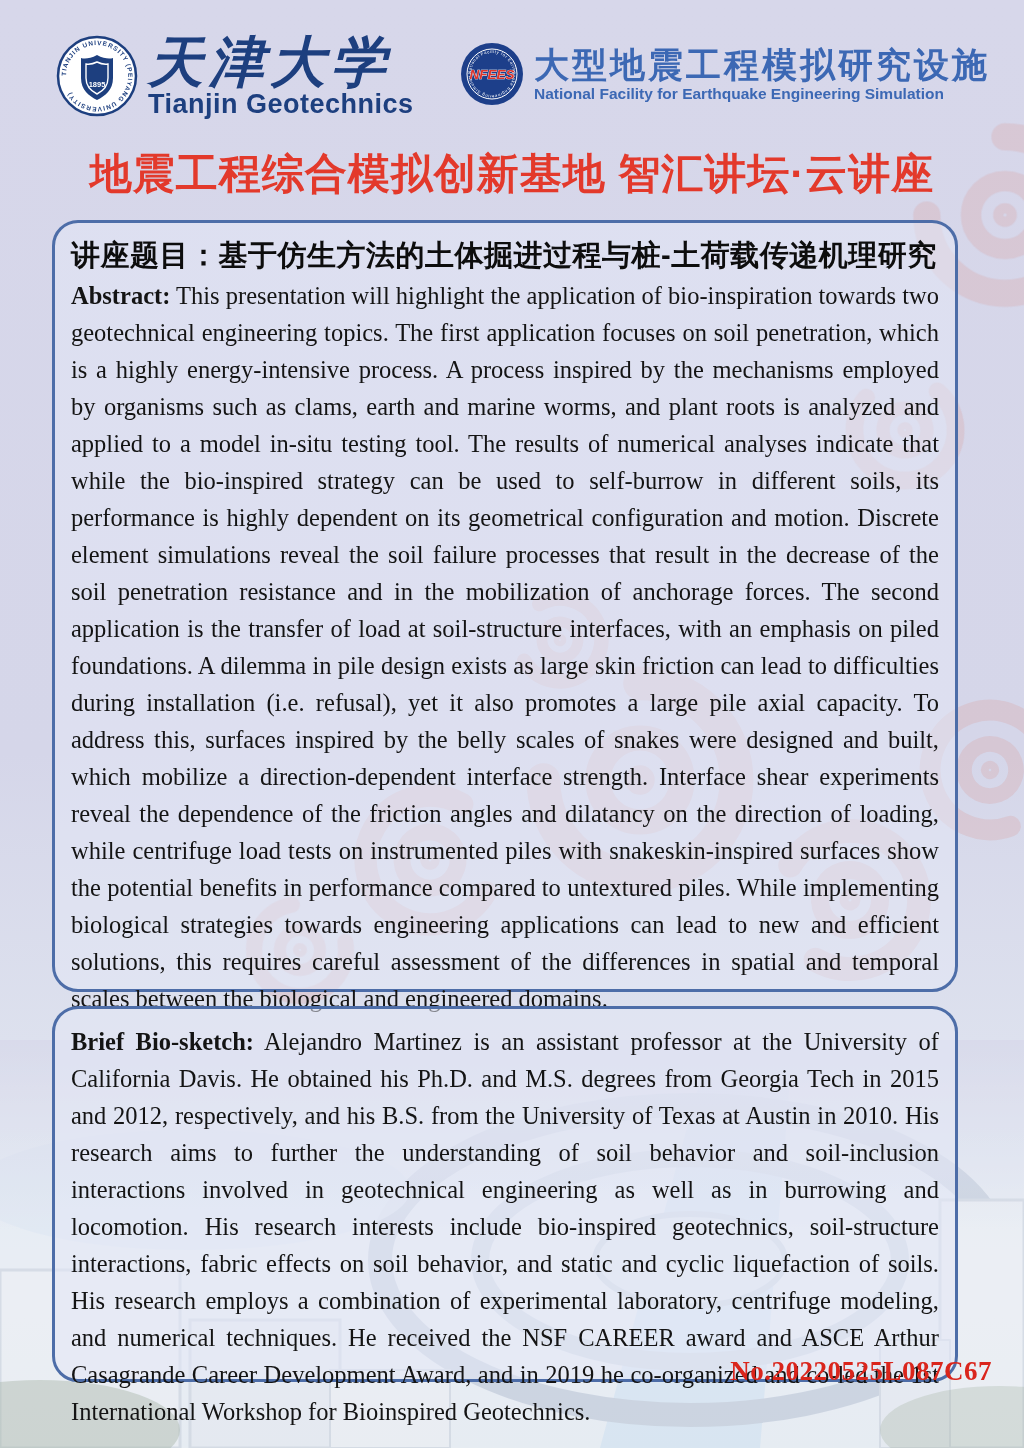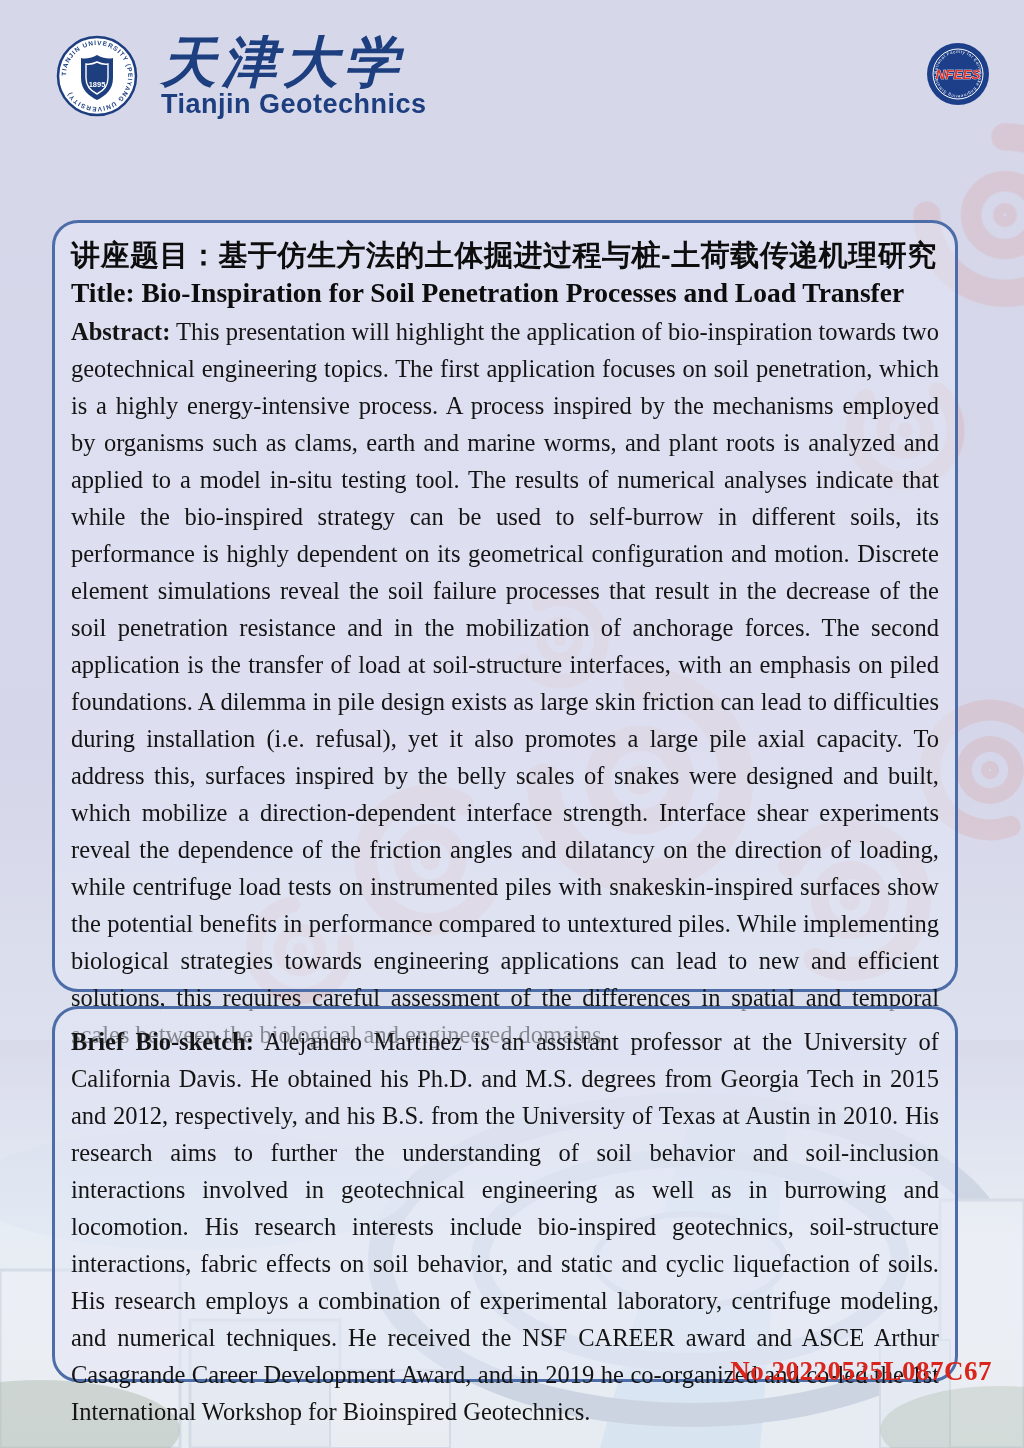--- a/index.html
+++ b/index.html
@@ -7,21 +7,21 @@
     position:relative;width:1024px;height:1448px;overflow:hidden;margin:0 auto;
     background:linear-gradient(180deg,#d7d7ea 0%,#d5d6e9 52%,#dde1ee 72%,#e7ecf4 88%,#e3e8f0 100%);
     font-family:"Liberation Sans",sans-serif;color:#111;
   }
   .decor{position:absolute;inset:0;z-index:0;pointer-events:none;}
   .content{position:absolute;inset:0;z-index:1;}
 
   
   .header{position:absolute;top:34px;left:56px;right:34px;display:flex;justify-content:space-between;align-items:flex-start;}
   .logo-block{display:flex;align-items:center;gap:10px;}
-  .tju-names{display:flex;flex-direction:column;line-height:1.05;margin-left:13px;}
+  .tju-names{display:flex;flex-direction:column;line-height:1.05;}
   .tju-cn{font-family:"Liberation Serif",serif;font-size:55px;font-weight:700;font-style:italic;color:#1d3f7f;letter-spacing:6px;}
   .tju-en{font-size:27px;font-weight:800;color:#1d3f7f;letter-spacing:.5px;margin-top:-2px;}
   .nfees-block{margin-top:8px;}
   .nfees-names{display:flex;flex-direction:column;line-height:1.15;}
   .nfees-cn{font-size:35px;font-weight:700;color:#3c68b4;letter-spacing:3px;}
   .nfees-en{font-size:15.5px;font-weight:700;color:#3c68b4;}
 
   
   .banner{position:absolute;top:146px;left:0;width:100%;text-align:center;
     font-size:42px;font-weight:900;color:#e3392b;letter-spacing:1px;}
@@ -120,28 +120,32 @@
           <circle cx="32" cy="32" r="31" fill="#1d3f8a"></circle>
           <circle cx="32" cy="32" r="25" fill="none" stroke="#ffffff" stroke-width="1"></circle>
           <defs>
               <path id="nfRing" d="M32,32 m-21,0 a21,21 0 1,1 42,0 a21,21 0 1,1 -42,0"></path>
             </defs>
           <text font-size="4.2" fill="#ffffff" letter-spacing=".6">
             <textPath href="#nfRing">National Facility for Earthquake Engineering Simulation</textPath>
           </text>
           <text x="32" y="37" text-anchor="middle" font-size="13.5" font-style="italic" font-weight="800" fill="#e0352b" stroke="#ffffff" stroke-width="0.7" paint-order="stroke">NFEES</text>
         </svg>
+        <div class="nfees-names">
+          <div class="nfees-cn">大型地震工程模拟研究设施</div>
+          <div class="nfees-en">National Facility for Earthquake Engineering Simulation</div>
+        </div>
       </div>
 
     </div>
 
+    <div class="banner">地震工程综合模拟创新基地 智汇讲坛·云讲座</div>
 
     <section class="panel panel-abstract">
       <div class="cn-title">讲座题目：基于仿生方法的土体掘进过程与桩-土荷载传递机理研究</div>
-      <div class="en-title">Title: Bio-Inspiration for Soil Penetration Processes and Load Transfer</div>
       <p class="body-text"><span class="lead">Abstract:</span><span> This presentation will highlight the application of bio-inspiration towards two geotechnical engineering topics. The first application focuses on soil penetration, which is a highly energy-intensive process. A process inspired by the mechanisms employed by organisms such as clams, earth and marine worms, and plant roots is analyzed and applied to a model in-situ testing tool. The results of numerical analyses indicate that while the bio-inspired strategy can be used to self-burrow in different soils, its performance is highly dependent on its geometrical configuration and motion. Discrete element simulations reveal the soil failure processes that result in the decrease of the soil penetration resistance and in the mobilization of anchorage forces. The second application is the transfer of load at soil-structure interfaces, with an emphasis on piled foundations. A dilemma in pile design exists as large skin friction can lead to difficulties during installation (i.e. refusal), yet it also promotes a large pile axial capacity. To address this, surfaces inspired by the belly scales of snakes were designed and built, which mobilize a direction-dependent interface strength. Interface shear experiments reveal the dependence of the friction angles and dilatancy on the direction of loading, while centrifuge load tests on instrumented piles with snakeskin-inspired surfaces show the potential benefits in performance compared to untextured piles. While implementing biological strategies towards engineering applications can lead to new and efficient solutions, this requires careful assessment of the differences in spatial and temporal scales between the biological and engineered domains.</span></p>
     </section>
 
     <section class="panel panel-bio">
       <p class="body-text"><span class="lead">Brief Bio-sketch:</span><span> Alejandro Martinez is an assistant professor at the University of California Davis. He obtained his Ph.D. and M.S. degrees from Georgia Tech in 2015 and 2012, respectively, and his B.S. from the University of Texas at Austin in 2010. His research aims to further the understanding of soil behavior and soil-inclusion interactions involved in geotechnical engineering as well as in burrowing and locomotion. His research interests include bio-inspired geotechnics, soil-structure interactions, fabric effects on soil behavior, and static and cyclic liquefaction of soils. His research employs a combination of experimental laboratory, centrifuge modeling, and numerical techniques. He received the NSF CAREER award and ASCE Arthur Casagrande Career Development Award, and in 2019 he co-organized and co-led the 1st International Workshop for Bioinspired Geotechnics.</span></p>
     </section>
 
     <div class="serial">No.20220525L087C67</div>
 
   </div>

